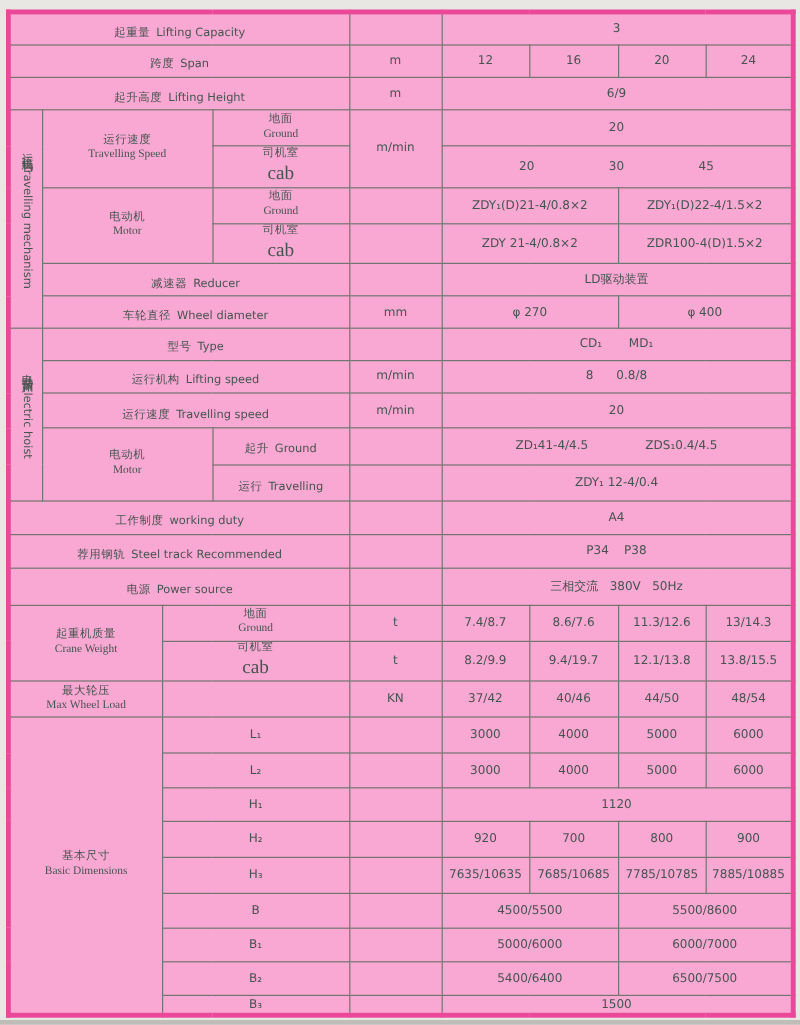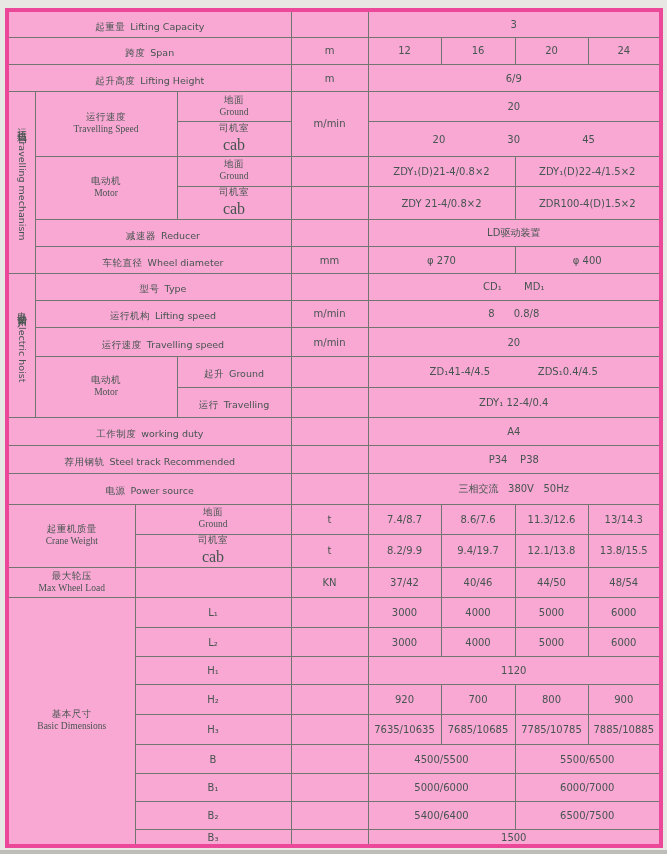--- a/index.html
+++ b/index.html
@@ -325,21 +325,21 @@
     <td class="val">7635/10635</td>
     <td class="val">7685/10685</td>
     <td class="val">7785/10785</td>
     <td class="val">7885/10885</td>
   </tr>
 
   <tr style="height:28px">
     <td colspan="2" class="val">B</td>
     <td class="val"></td>
     <td colspan="2" class="val">4500/5500</td>
-    <td colspan="2" class="val">5500/6500</td>
+    <td colspan="2" class="val">5500/8600</td>
   </tr>
 
   <tr style="height:28px">
     <td colspan="2" class="val">B₁</td>
     <td class="val"></td>
     <td colspan="2" class="val">5000/6000</td>
     <td colspan="2" class="val">6000/7000</td>
   </tr>
 
   <tr style="height:28px">

